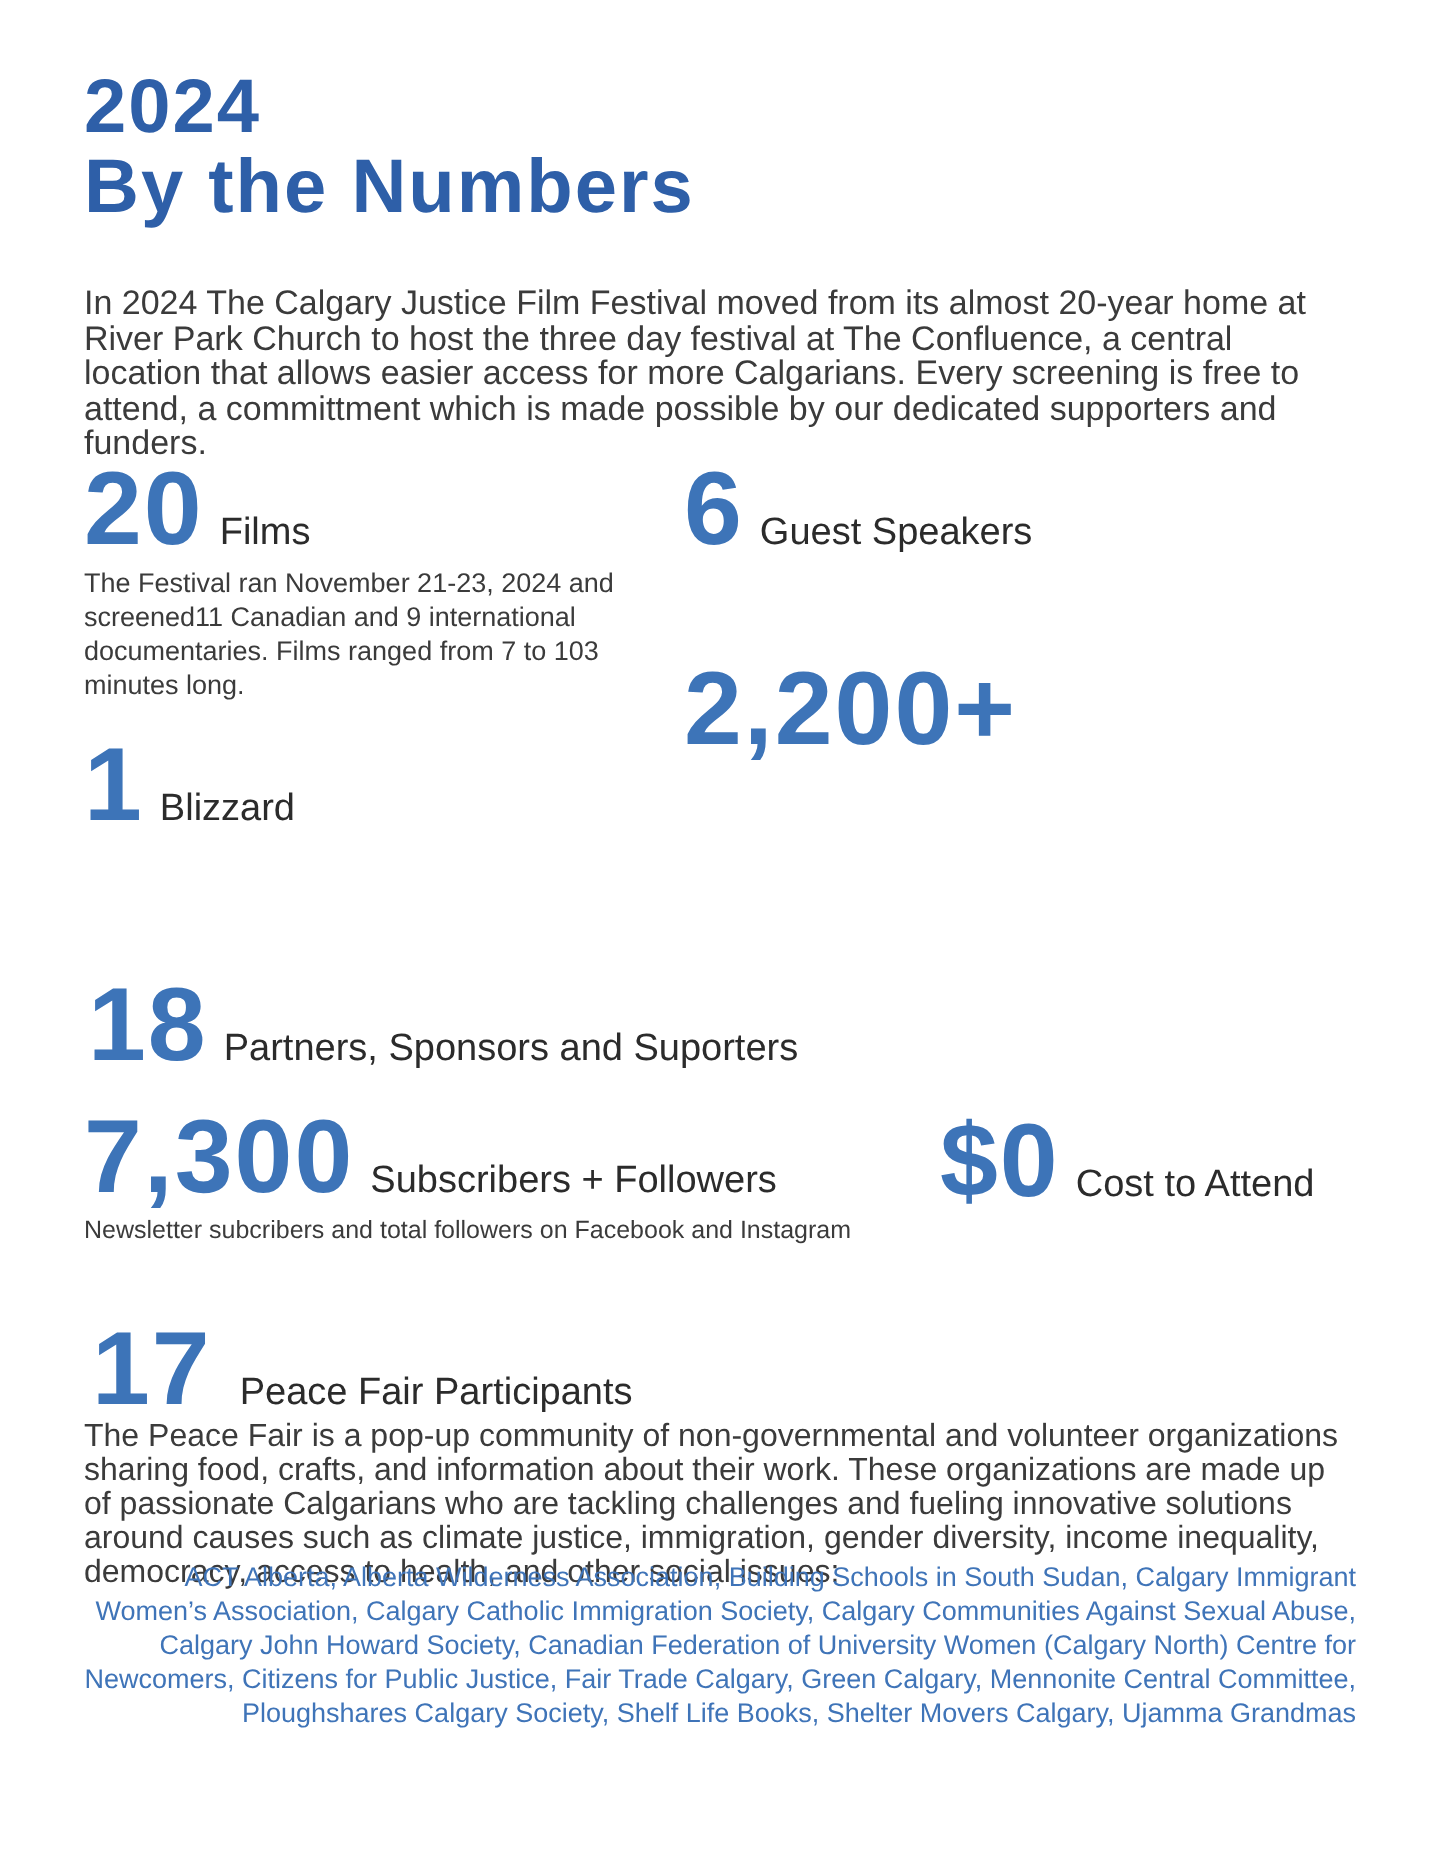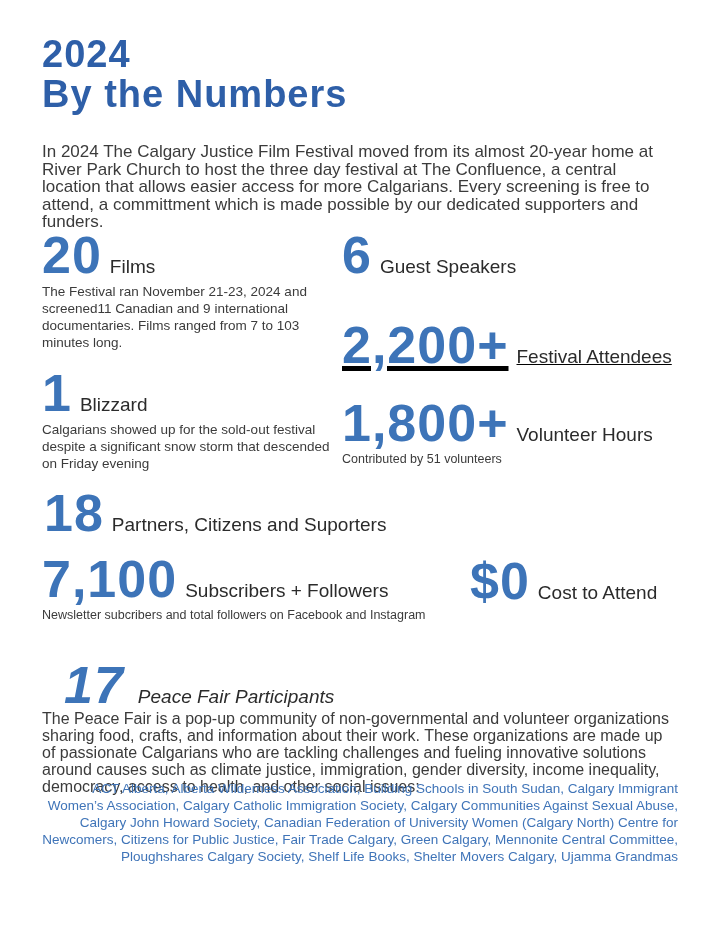--- a/index.html
+++ b/index.html
@@ -77,66 +77,57 @@
     <p class="stat-desc" style="width:276px;">The Festival ran November 21-23, 2024 and screened11 Canadian and 9 international documentaries. Films ranged from 7 to 103 minutes long.</p>
   </div>
 
   <div class="abs" style="left:342px;top:234px;">
     <div class="stat-head">
       <span class="stat-value">6</span>
       <span class="stat-label">Guest Speakers</span>
     </div>
   </div>
 
-  <div class="abs" style="left:342px;top:324px;text-decoration:underline;">
+  <div class="abs" style="left:342px;top:334px;">
     <div class="stat-head">
       <span class="stat-value">2,200+</span>
-      <span class="stat-label">Festival Attendees</span>
     </div>
   </div>
 
   <div class="abs" style="left:42px;top:372px;width:300px;">
     <div class="stat-head">
       <span class="stat-value">1</span>
       <span class="stat-label">Blizzard</span>
     </div>
-    <p class="stat-desc" style="width:296px;">Calgarians showed up for the sold-out festival despite a significant snow storm that descended on Friday evening</p>
   </div>
 
-  <div class="abs" style="left:342px;top:402px;">
-    <div class="stat-head">
-      <span class="stat-value">1,800+</span>
-      <span class="stat-label">Volunteer Hours</span>
-    </div>
-    <p class="stat-desc oneline">Contributed by 51 volunteers</p>
-  </div>
 
   <div class="abs" style="left:44px;top:492px;">
     <div class="stat-head">
       <span class="stat-value">18</span>
-      <span class="stat-label">Partners, Citizens and Suporters</span>
+      <span class="stat-label">Partners, Sponsors and Suporters</span>
     </div>
   </div>
 
   <div class="abs" style="left:42px;top:558px;">
     <div class="stat-head">
-      <span class="stat-value">7,100</span>
+      <span class="stat-value">7,300</span>
       <span class="stat-label">Subscribers + Followers</span>
     </div>
     <p class="stat-desc oneline">Newsletter subcribers and total followers on Facebook and Instagram</p>
   </div>
 
   <div class="abs" style="left:470px;top:560px;">
     <div class="stat-head">
       <span class="stat-value">$0</span>
       <span class="stat-label">Cost to Attend</span>
     </div>
   </div>
 
-  <div class="abs" style="left:64px;top:664px;font-style:italic;">
+  <div class="abs" style="left:46px;top:664px;">
     <div class="stat-head" style="gap:14px;">
       <span class="stat-value">17</span>
       <span class="stat-label">Peace Fair Participants</span>
     </div>
   </div>
 
   <p class="abs peace-desc">The Peace Fair is a pop-up community of non-governmental and volunteer organizations sharing food, crafts, and information about their work. These organizations are made up of passionate Calgarians who are tackling challenges and fueling innovative solutions around causes such as climate justice, immigration, gender diversity, income inequality, democracy, access to health, and other social issues:</p>
 
   <p class="abs orgs">ACT Alberta, Alberta Wilderness Association, Building Schools in South Sudan, Calgary Immigrant Women’s Association, Calgary Catholic Immigration Society, Calgary Communities Against Sexual Abuse, Calgary John Howard Society, Canadian Federation of University Women (Calgary North) Centre for Newcomers, Citizens for Public Justice, Fair Trade Calgary, Green Calgary, Mennonite Central Committee, Ploughshares Calgary Society, Shelf Life Books, Shelter Movers Calgary, Ujamma Grandmas</p>
 

